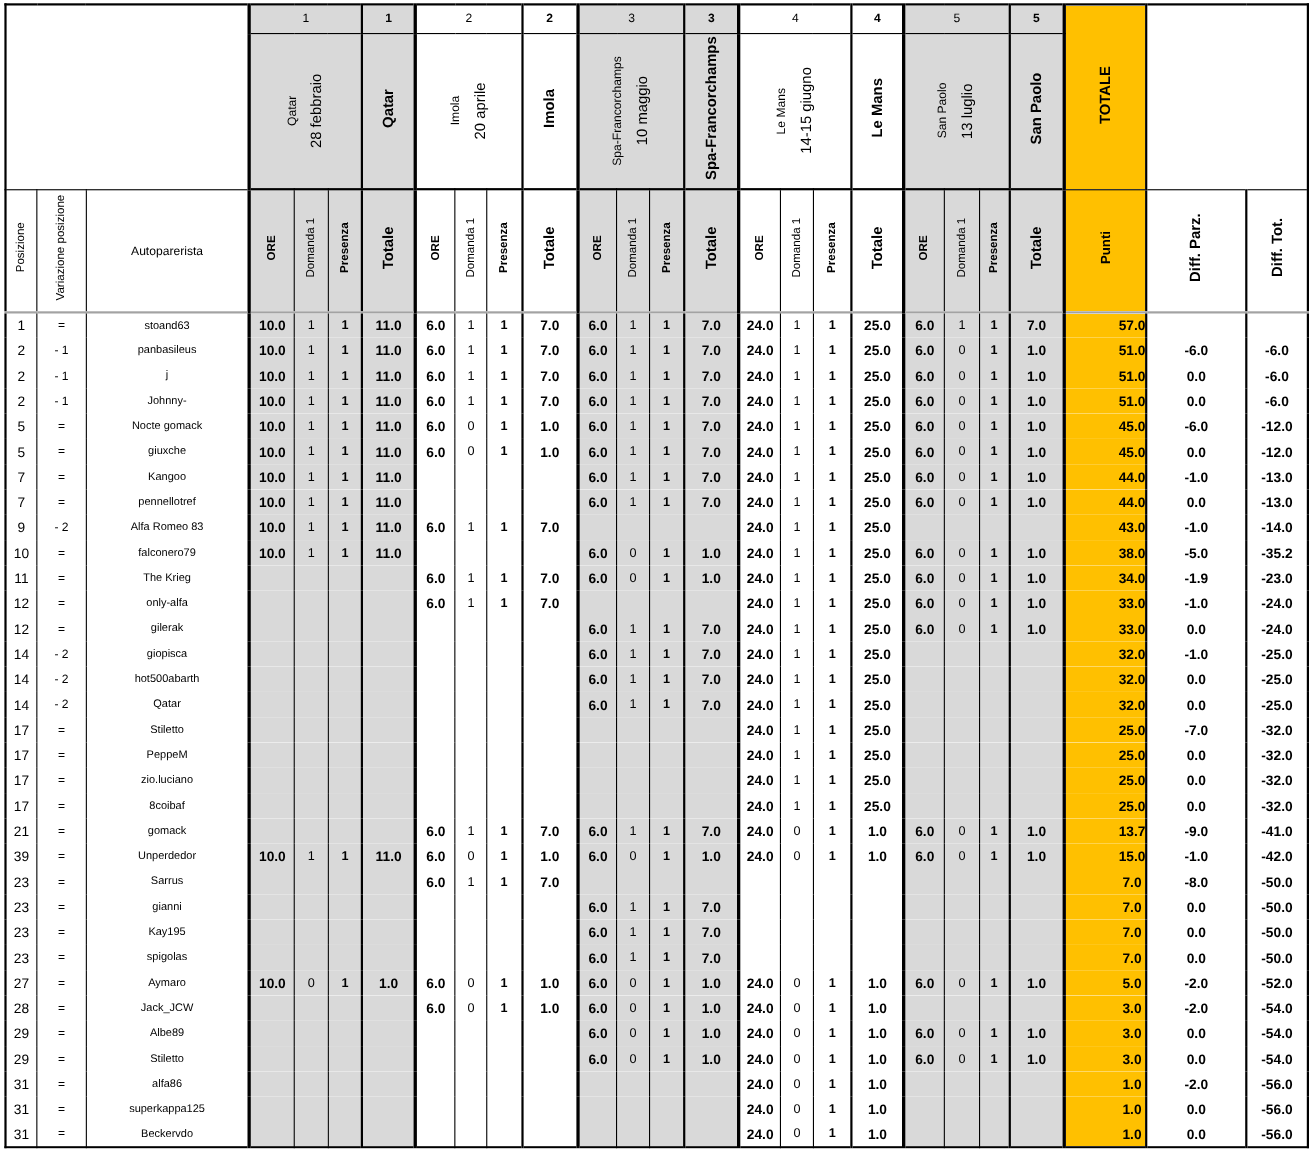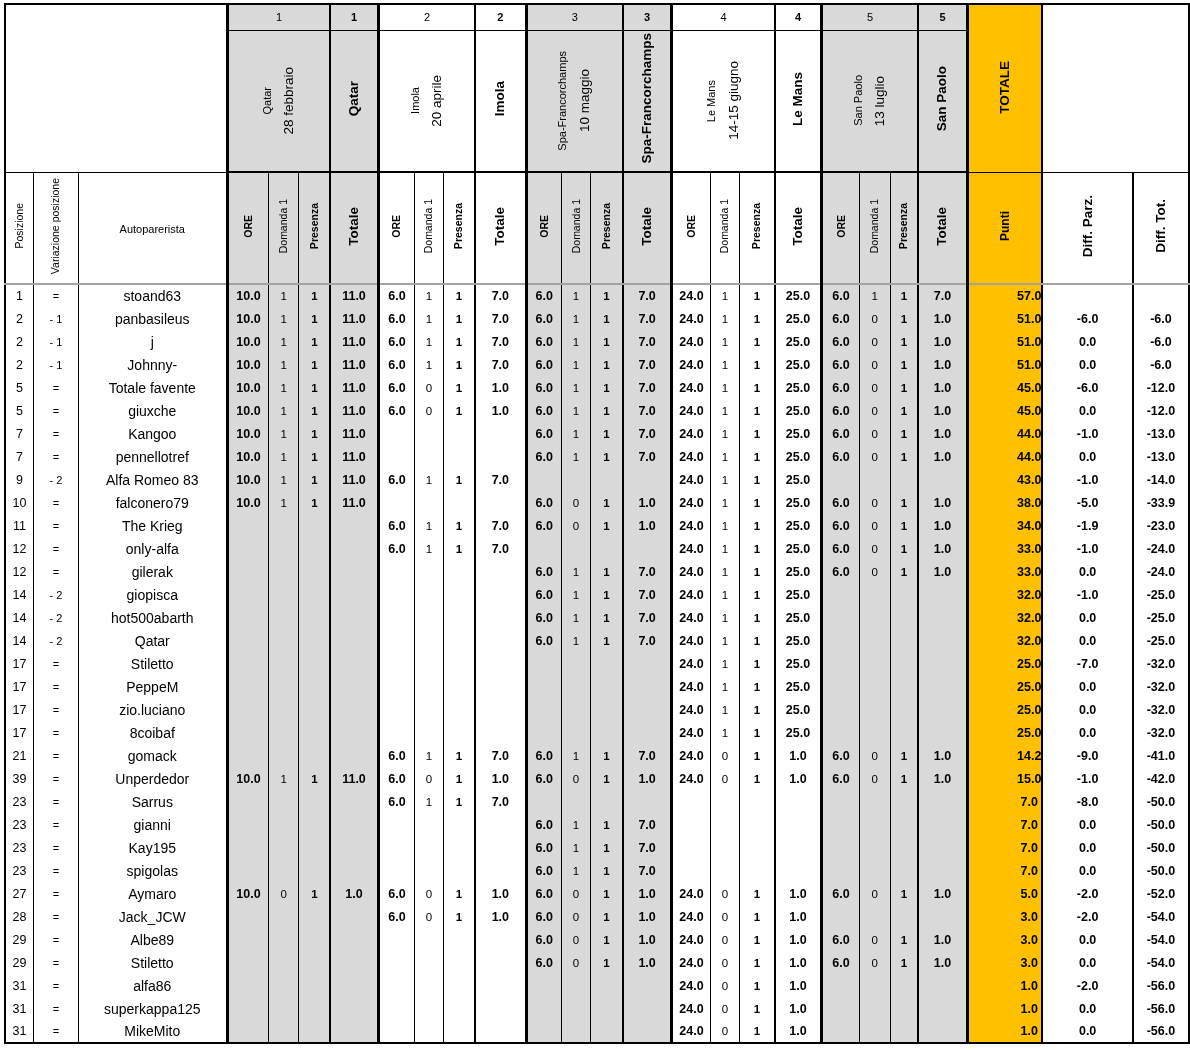--- a/index.html
+++ b/index.html
@@ -20,21 +20,21 @@
   tbody tr{height:23px;}
   .b{font-weight:bold;}
   .rot{writing-mode:vertical-rl;transform:rotate(180deg);display:inline-block;white-space:nowrap;line-height:1.05;}
   .racebox{display:flex;align-items:center;justify-content:center;gap:9px;height:100%;}
   .fs10{font-size:10.5px;}
   .fs11{font-size:11px;}
   .fs12{font-size:12px;}
   .fs13{font-size:13.5px;}
   .c-plain{font-size:12.5px;}
   .c-small{font-size:11px;}
-  .c-name{font-size:14px;}
+  .c-name{font-size:10px;}
   .c-ore,.c-tot{font-weight:bold;font-size:12.5px;}
   .c-d1{font-weight:normal;font-size:11.5px;}
   .c-pres{font-weight:bold;font-size:11.5px;}
   .c-punti{font-weight:bold;font-size:12.5px;padding-left:48px;}
   .c-diff{font-weight:bold;font-size:12.5px;}
 </style>
 </head>
 <body>
 
 <table>
@@ -257,21 +257,21 @@
         <td class="c-d1 shaded">0</td>
         <td class="c-pres shaded">1</td>
         <td class="c-tot ml shaded">1.0</td>
         <td class="c-punti accent gl">51.0</td>
         <td class="c-diff ml">0.0</td>
         <td class="c-diff ml">-6.0</td>
       </tr>
       <tr>
         <td class="c-plain">5</td>
         <td class="c-small">=</td>
-        <td class="c-name">Totale favente</td>
+        <td class="c-name">Nocte gomack</td>
         <td class="c-ore gl shaded">10.0</td>
         <td class="c-d1 shaded">1</td>
         <td class="c-pres shaded">1</td>
         <td class="c-tot ml shaded">11.0</td>
         <td class="c-ore gl">6.0</td>
         <td class="c-d1">0</td>
         <td class="c-pres">1</td>
         <td class="c-tot ml">1.0</td>
         <td class="c-ore gl shaded">6.0</td>
         <td class="c-d1 shaded">1</td>
@@ -420,21 +420,21 @@
         <td class="c-ore gl">24.0</td>
         <td class="c-d1">1</td>
         <td class="c-pres">1</td>
         <td class="c-tot ml">25.0</td>
         <td class="c-ore gl shaded">6.0</td>
         <td class="c-d1 shaded">0</td>
         <td class="c-pres shaded">1</td>
         <td class="c-tot ml shaded">1.0</td>
         <td class="c-punti accent gl">38.0</td>
         <td class="c-diff ml">-5.0</td>
-        <td class="c-diff ml">-33.9</td>
+        <td class="c-diff ml">-35.2</td>
       </tr>
       <tr>
         <td class="c-plain">11</td>
         <td class="c-small">=</td>
         <td class="c-name">The Krieg</td>
         <td class="c-ore gl shaded"></td>
         <td class="c-d1 shaded"></td>
         <td class="c-pres shaded"></td>
         <td class="c-tot ml shaded"></td>
         <td class="c-ore gl">6.0</td>
@@ -726,21 +726,21 @@
         <td class="c-pres shaded">1</td>
         <td class="c-tot ml shaded">7.0</td>
         <td class="c-ore gl">24.0</td>
         <td class="c-d1">0</td>
         <td class="c-pres">1</td>
         <td class="c-tot ml">1.0</td>
         <td class="c-ore gl shaded">6.0</td>
         <td class="c-d1 shaded">0</td>
         <td class="c-pres shaded">1</td>
         <td class="c-tot ml shaded">1.0</td>
-        <td class="c-punti accent gl">14.2</td>
+        <td class="c-punti accent gl">13.7</td>
         <td class="c-diff ml">-9.0</td>
         <td class="c-diff ml">-41.0</td>
       </tr>
       <tr>
         <td class="c-plain">39</td>
         <td class="c-small">=</td>
         <td class="c-name">Unperdedor</td>
         <td class="c-ore gl shaded">10.0</td>
         <td class="c-d1 shaded">1</td>
         <td class="c-pres shaded">1</td>
@@ -1041,21 +1041,21 @@
         <td class="c-d1 shaded"></td>
         <td class="c-pres shaded"></td>
         <td class="c-tot ml shaded"></td>
         <td class="c-punti accent gl">1.0</td>
         <td class="c-diff ml">0.0</td>
         <td class="c-diff ml">-56.0</td>
       </tr>
       <tr>
         <td class="c-plain">31</td>
         <td class="c-small">=</td>
-        <td class="c-name">MikeMito</td>
+        <td class="c-name">Beckervdo</td>
         <td class="c-ore gl shaded"></td>
         <td class="c-d1 shaded"></td>
         <td class="c-pres shaded"></td>
         <td class="c-tot ml shaded"></td>
         <td class="c-ore gl"></td>
         <td class="c-d1"></td>
         <td class="c-pres"></td>
         <td class="c-tot ml"></td>
         <td class="c-ore gl shaded"></td>
         <td class="c-d1 shaded"></td>

